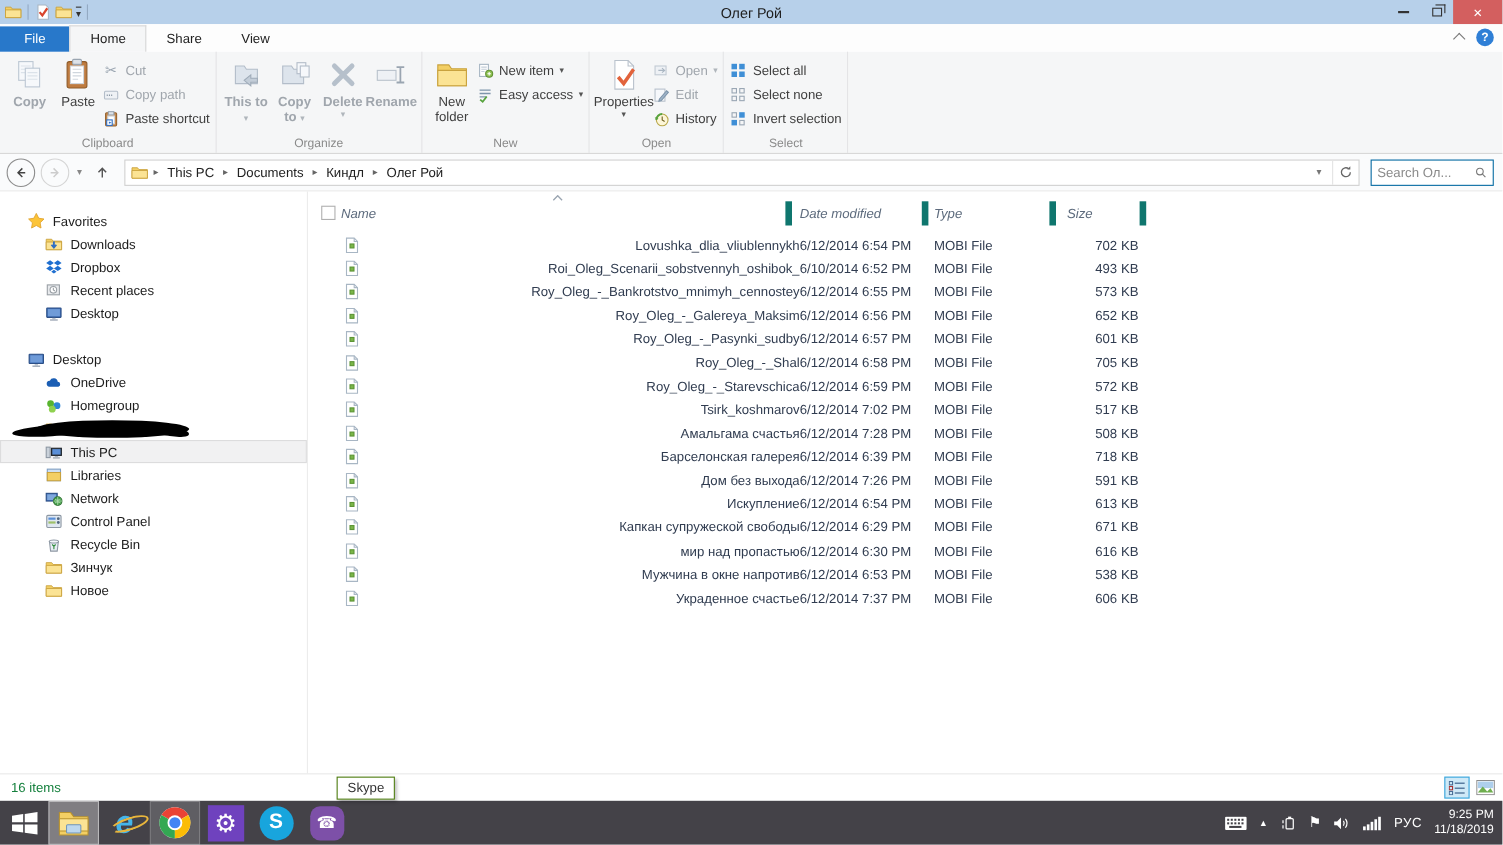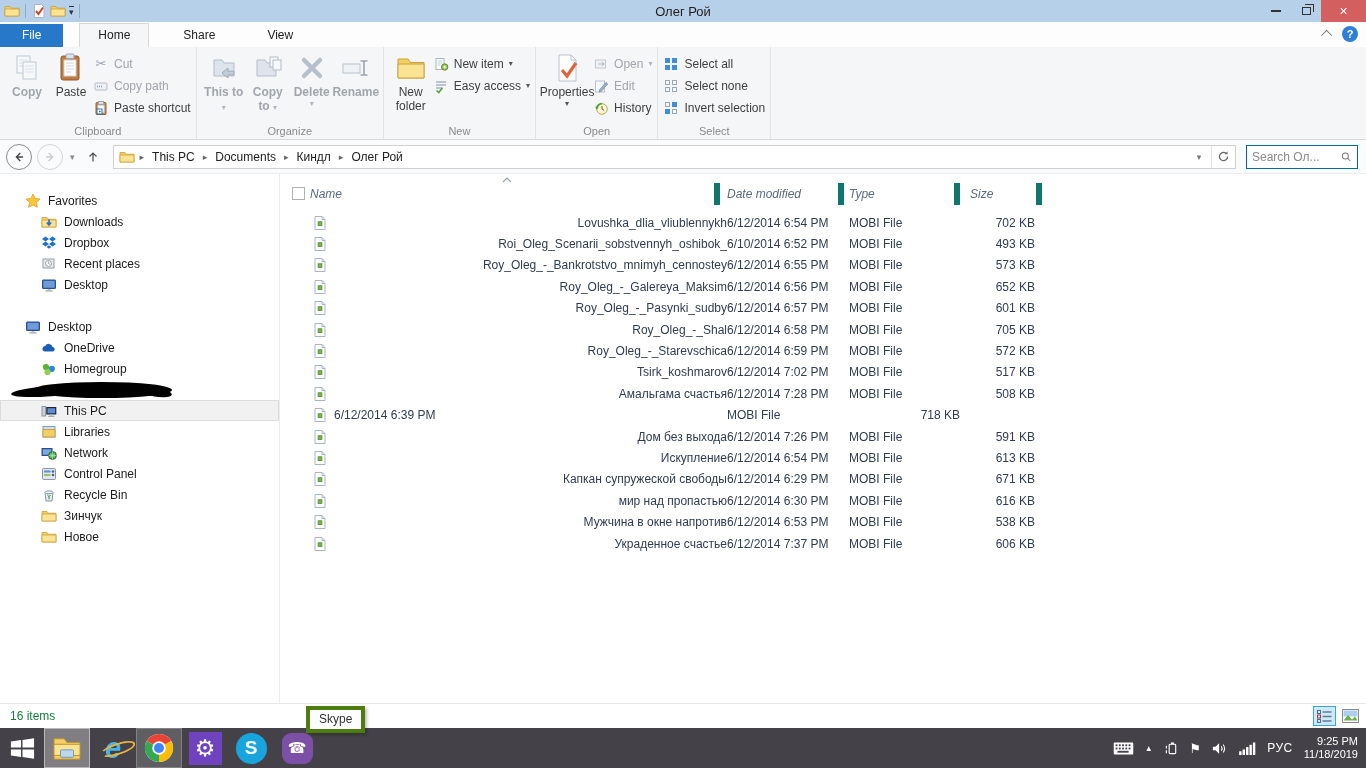--- a/index.html
+++ b/index.html
@@ -17,21 +17,21 @@
   .win-title { position:absolute; left:0; right:0; text-align:center; color:#1e1e1e; font-size:13px; pointer-events:none; }
   .win-controls { margin-left:auto; display:flex; height:22px; }
   .wbtn { width:30px; height:22px; display:flex; align-items:center; justify-content:center; }
   .wbtn.close { width:45px; background:#d35f5f; }
   .glyph-min { width:10px; height:2px; background:#333; }
   .glyph-restore { width:9px; height:8px; border:1.4px solid #333; position:relative; }
   .glyph-restore::before { content:""; position:absolute; left:2px; top:-4px; width:8px; height:7px; border:1.4px solid #333; border-bottom:none; border-left:none; }
   .glyph-close { color:#fff; font-size:14px; line-height:1; }
 
   
-  .tabrow { height:25px; background:#fdfdfd; display:flex; align-items:flex-end; position:relative; flex:0 0 auto;gap:16px; }
+  .tabrow { height:25px; background:#fdfdfd; display:flex; align-items:flex-end; position:relative; flex:0 0 auto; }
   .tab { padding:4px 18px 5px; font-size:12px; color:#222; }
   .tab.file { background:#2878ca; color:#fff; padding:4px 22px 5px; }
   .tab.active { background:#f5f6f7; border:1px solid #d8d8d8; border-bottom:none; }
   .tab-right { position:absolute; right:8px; top:4px; display:flex; gap:10px; align-items:center; }
   .chev-up { width:8px; height:8px; border-left:1.6px solid #777; border-top:1.6px solid #777; transform:rotate(45deg) translateY(2px); }
   .help-btn { width:16px; height:16px; border-radius:50%; background:#2f7fd6; color:#fff; font-size:11px; font-weight:bold; display:flex; align-items:center; justify-content:center; }
 
   
   .ribbon { height:93px; background:#f5f6f7; border-bottom:1px solid #d8d8d8; display:flex; flex:0 0 auto; }
   .rgroup { position:relative; display:flex; align-items:flex-start; padding:3px 5px 15px; border-right:1px solid #e4e4e6; }
@@ -91,21 +91,21 @@
   .fname { padding-left:2px; white-space:nowrap; overflow:hidden;text-align:right; }
   .fsize { text-align:right; padding-right:0; }
 
   
   .statusbar { height:25px; border-top:1px solid #e8e8e8; display:flex; align-items:center; padding:0 10px; color:#15803d; flex:0 0 auto; position:relative; }
   .viewbtns { position:absolute; right:4px; top:2px; display:flex; gap:3px; align-items:center; }
   .vbtn { width:23px; height:20px; display:flex; align-items:center; justify-content:center; border:1px solid transparent; }
   .vbtn.sel { background:#cfe9f7; border-color:#39a5dc; }
 
   
-  .tooltip { position:absolute; left:306px; top:706px; background:#fff; border:4px solid #4d7c0f; padding:2px 9px 3px; font-size:12px; color:#333; box-shadow:2px 2px 3px rgba(0,0,0,.25); z-index:50; }
+  .tooltip { position:absolute; left:306px; top:706px; background:#fff; border:1px solid #4d7c0f; padding:2px 9px 3px; font-size:12px; color:#333; box-shadow:2px 2px 3px rgba(0,0,0,.25); z-index:50; }
 
   
   .taskbar { height:40px; background:#444248; display:flex; align-items:center; position:relative; }
   .tb-left { display:flex; align-items:center; height:100%; }
   .tbtn { width:46px; height:40px; display:flex; align-items:center; justify-content:center; }
   .tbtn.start { width:44px; }
   .tbtn.tile-active { background:rgba(255,255,255,.32); box-shadow:inset 0 0 0 1px rgba(255,255,255,.45); }
   .tbtn.tile-running { background:rgba(255,255,255,.15); box-shadow:inset 0 0 0 1px rgba(255,255,255,.22); }
   .gear-tile { width:33px; height:33px; background:#6f42be; display:flex; align-items:center; justify-content:center; color:#fff; font-size:23px; line-height:1; }
   .skype-circle { width:31px; height:31px; border-radius:50%; background:#18a5dd; color:#fff; font-weight:bold; font-size:19px; display:flex; align-items:center; justify-content:center; }
@@ -746,20 +746,21 @@
             <span class="fsize">508 KB</span>
           </div>
           <div class="frow">
             <span class="fic">
               <svg viewBox="0 0 16 16">
                 <path d="M3 1.5h7l3 3v10H3z" fill="#fff" stroke="#a8b6c4"></path>
                 <path d="M10 1.5v3h3" fill="none" stroke="#a8b6c4"></path>
                 <rect x="6.2" y="6.8" width="3.6" height="3.6" fill="#7ab648" stroke="#5c9435"></rect>
               </svg>
             </span>
+            <span class="fname">Барселонская галерея</span>
             <span class="fdate">6/12/2014 6:39 PM</span>
             <span class="ftype">MOBI File</span>
             <span class="fsize">718 KB</span>
           </div>
           <div class="frow">
             <span class="fic">
               <svg viewBox="0 0 16 16">
                 <path d="M3 1.5h7l3 3v10H3z" fill="#fff" stroke="#a8b6c4"></path>
                 <path d="M10 1.5v3h3" fill="none" stroke="#a8b6c4"></path>
                 <rect x="6.2" y="6.8" width="3.6" height="3.6" fill="#7ab648" stroke="#5c9435"></rect>

